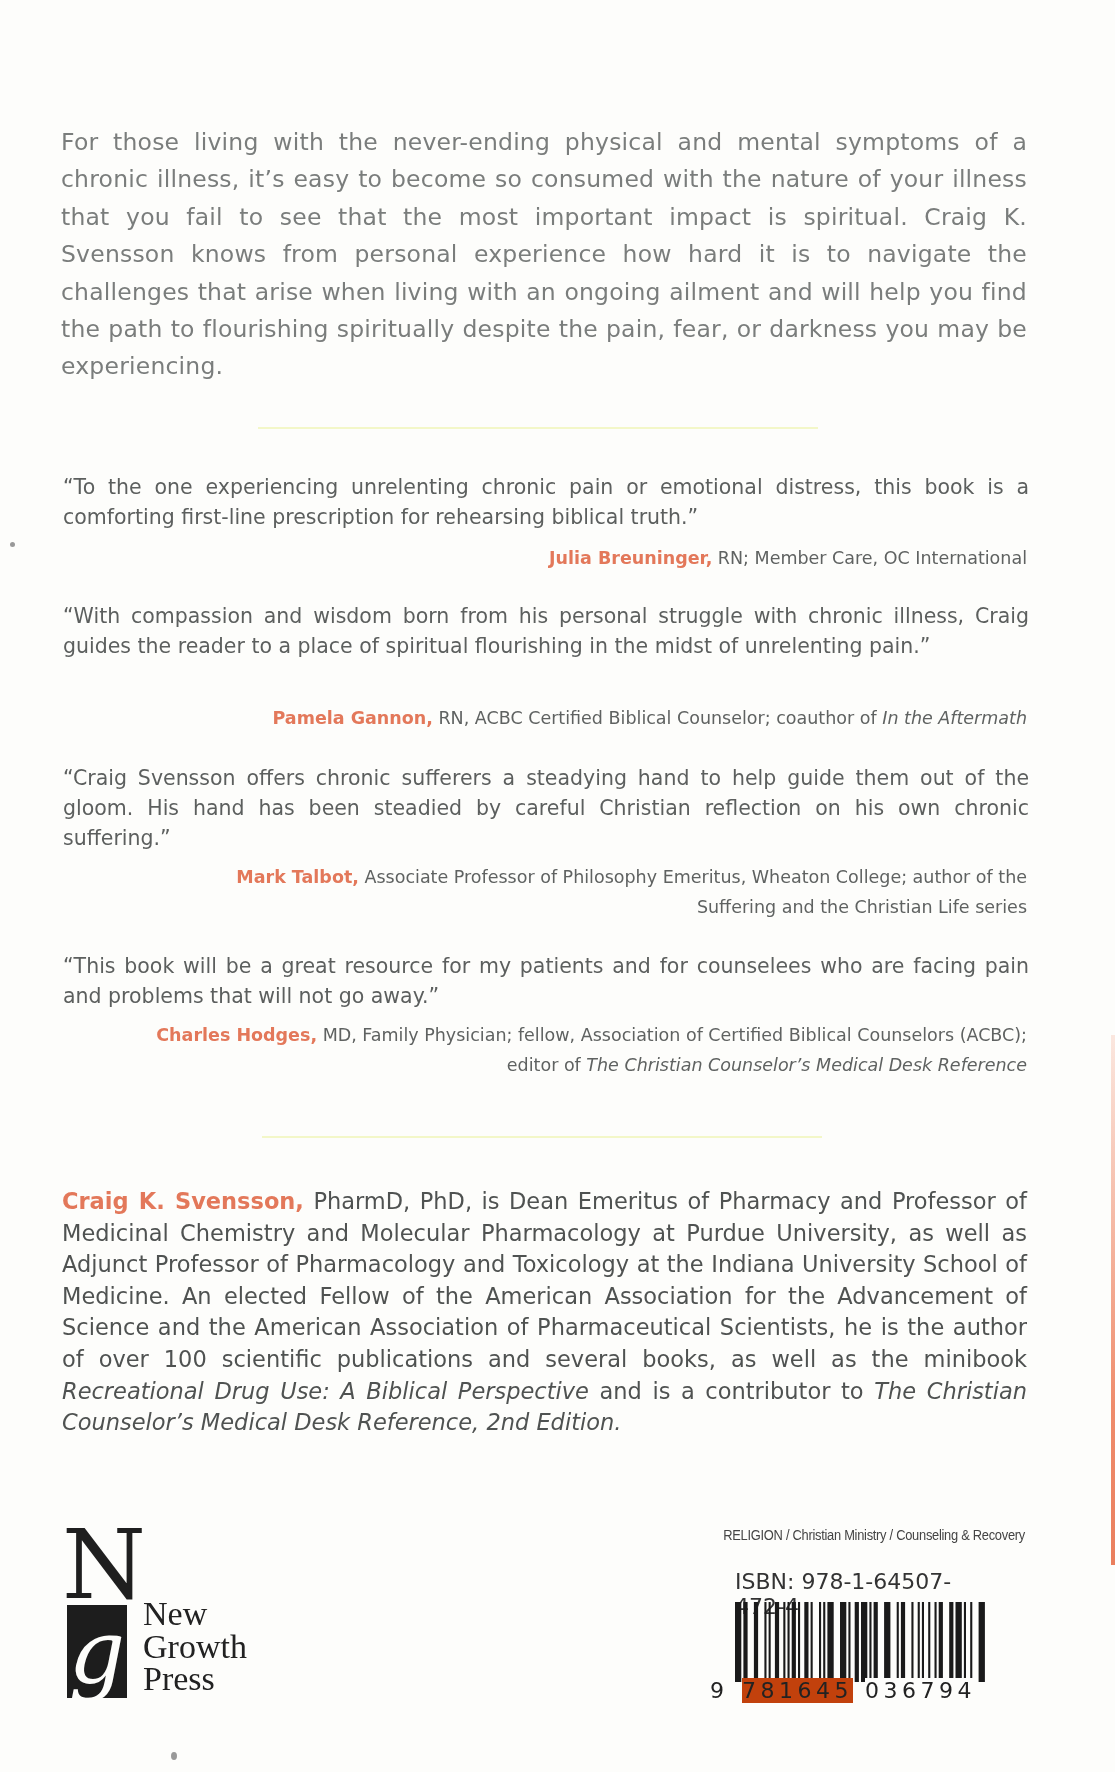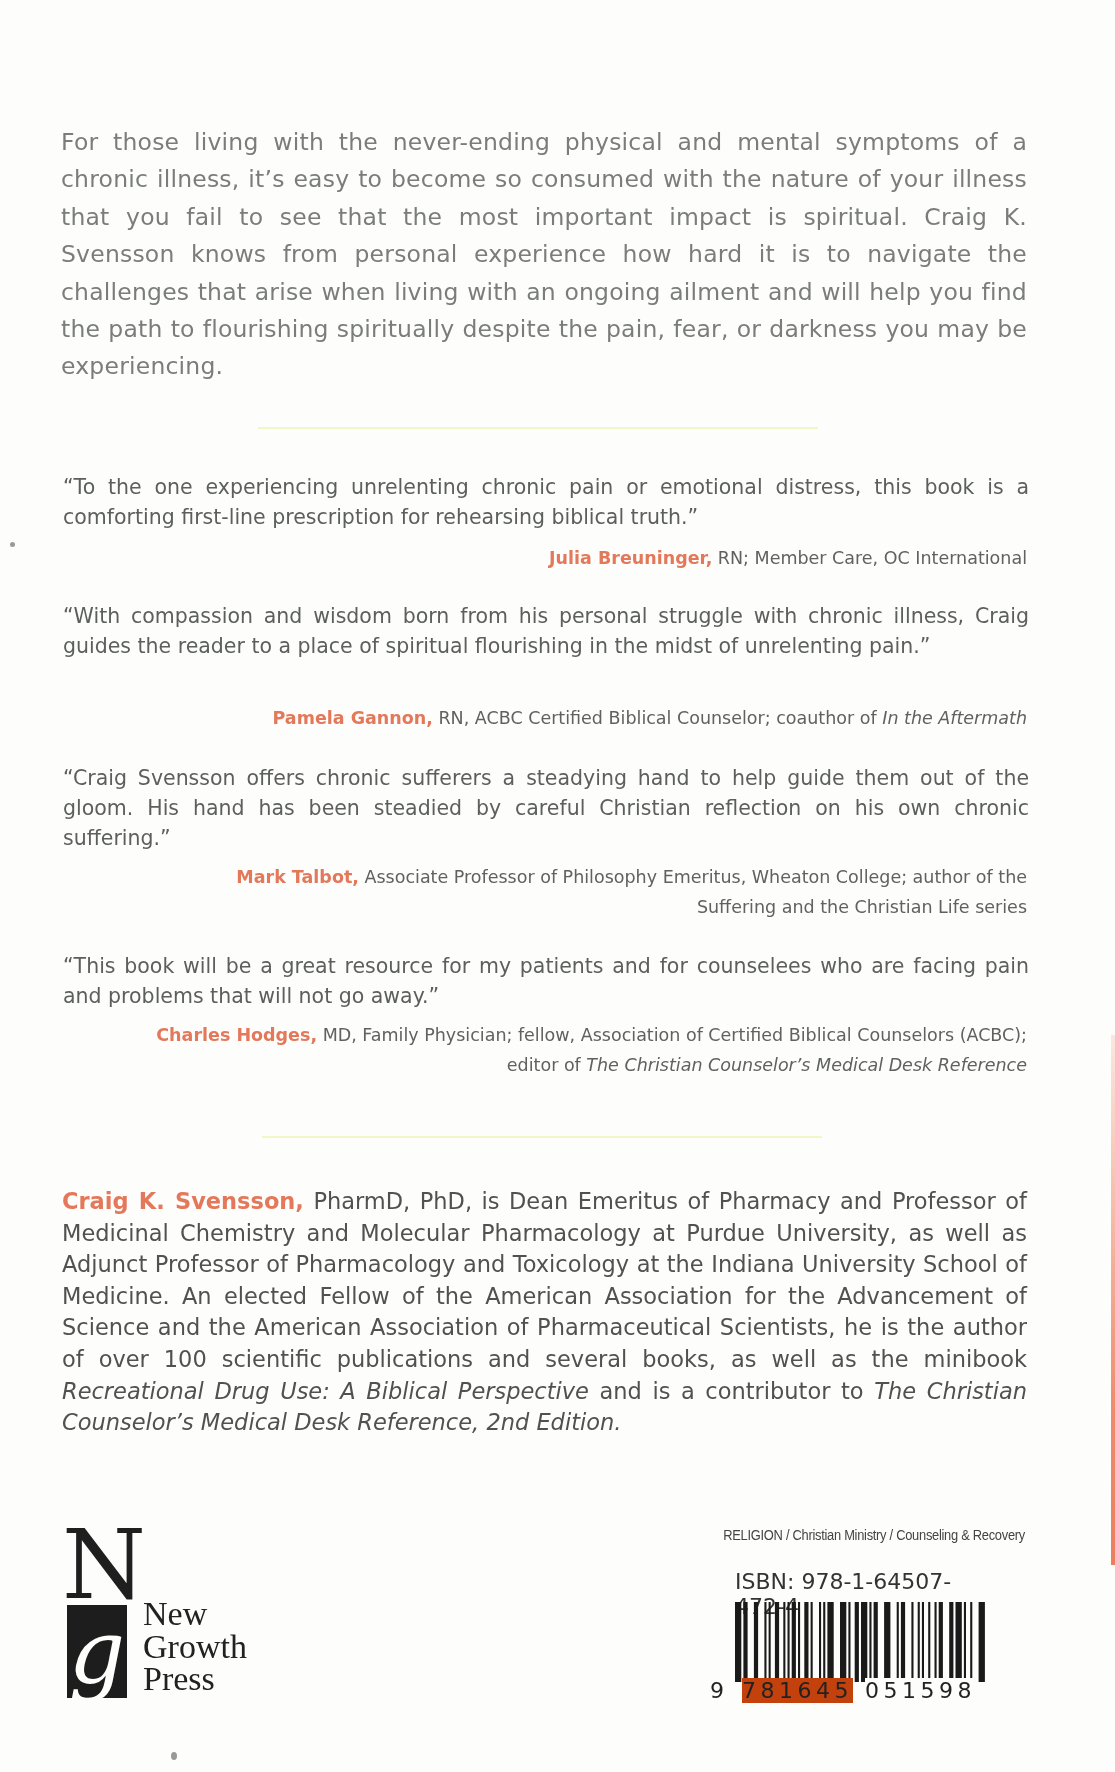--- a/index.html
+++ b/index.html
@@ -147,16 +147,16 @@
     <rect x="199.49999999999991" y="0" width="2.1" height="80" fill="#1a1a1a"></rect>
     <rect x="203.6999999999999" y="0" width="4.2" height="80" fill="#1a1a1a"></rect>
     <rect x="214.1999999999999" y="0" width="4.2" height="80" fill="#1a1a1a"></rect>
     <rect x="220.4999999999999" y="0" width="6.300000000000001" height="80" fill="#1a1a1a"></rect>
     <rect x="228.8999999999999" y="0" width="2.1" height="80" fill="#1a1a1a"></rect>
     <rect x="235.19999999999987" y="0" width="2.1" height="80" fill="#1a1a1a"></rect>
     <rect x="243.59999999999988" y="0" width="6.300000000000001" height="80" fill="#1a1a1a"></rect>
   </svg>
 <div class="abs digits" style="left:710px;">9</div>
 <div class="abs digits" style="left:742px; background:#c2410c;">781645</div>
-<div class="abs digits" style="left:865px; background:#fdfdfb;">051598</div>
+<div class="abs digits" style="left:865px; background:#fdfdfb;">036794</div>
 
 <div class="abs speck" style="left:10px; top:542px; width:5px; height:5px;"></div>
 <div class="abs speck" style="left:171px; top:1752px; width:6px; height:8px;"></div>
 
 </body></html>

